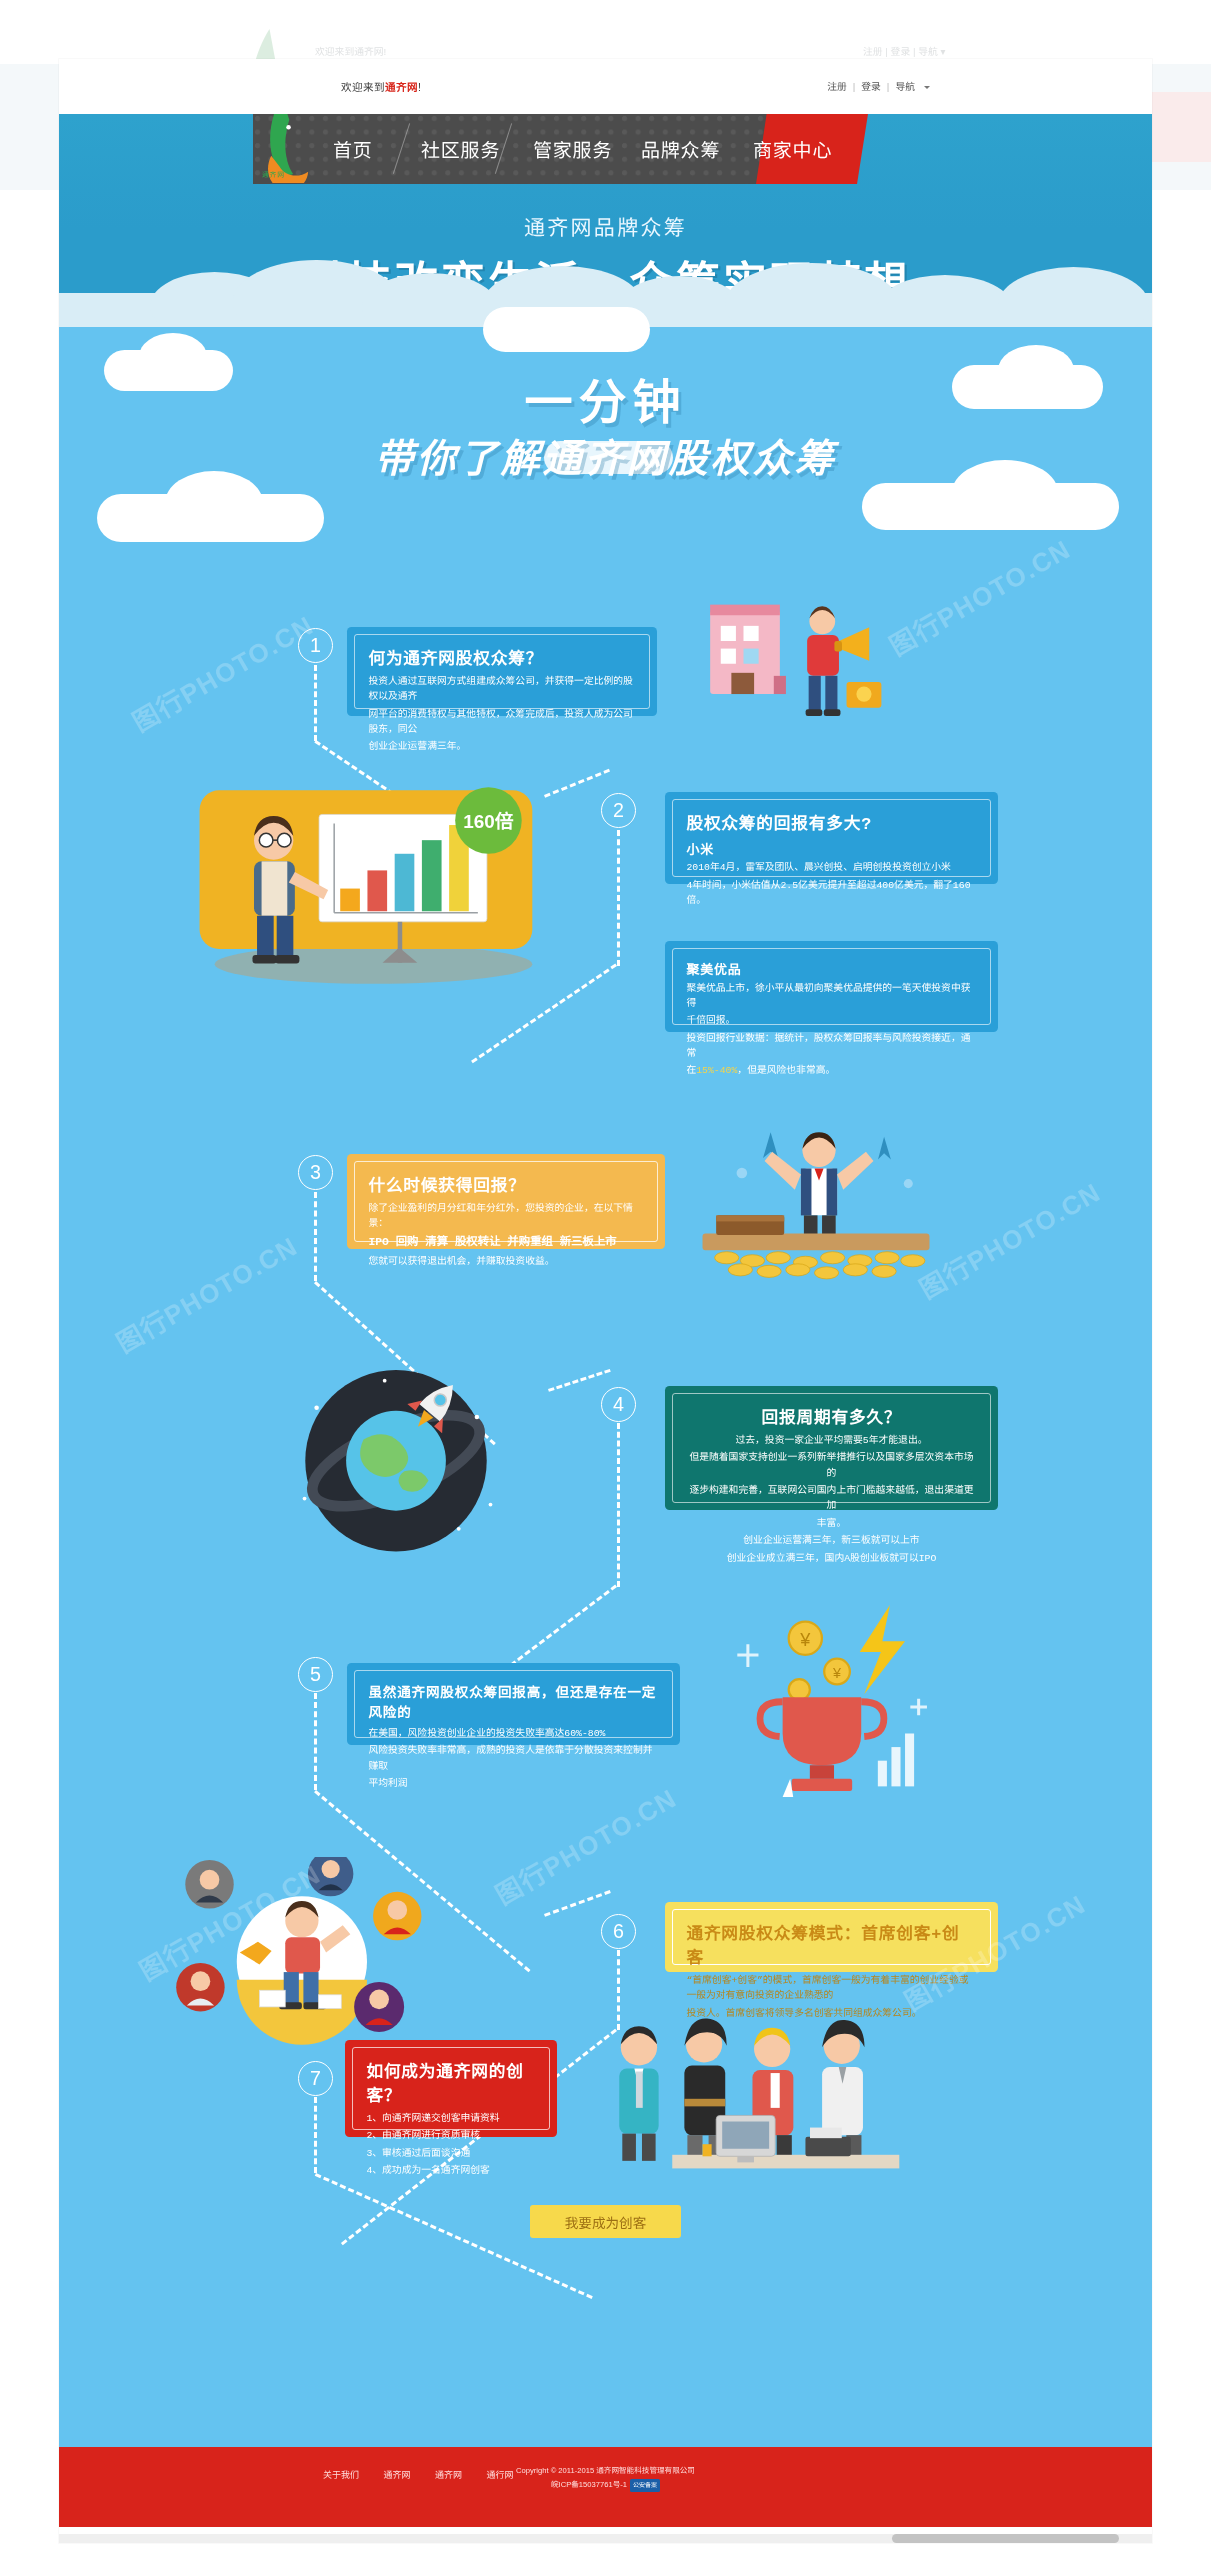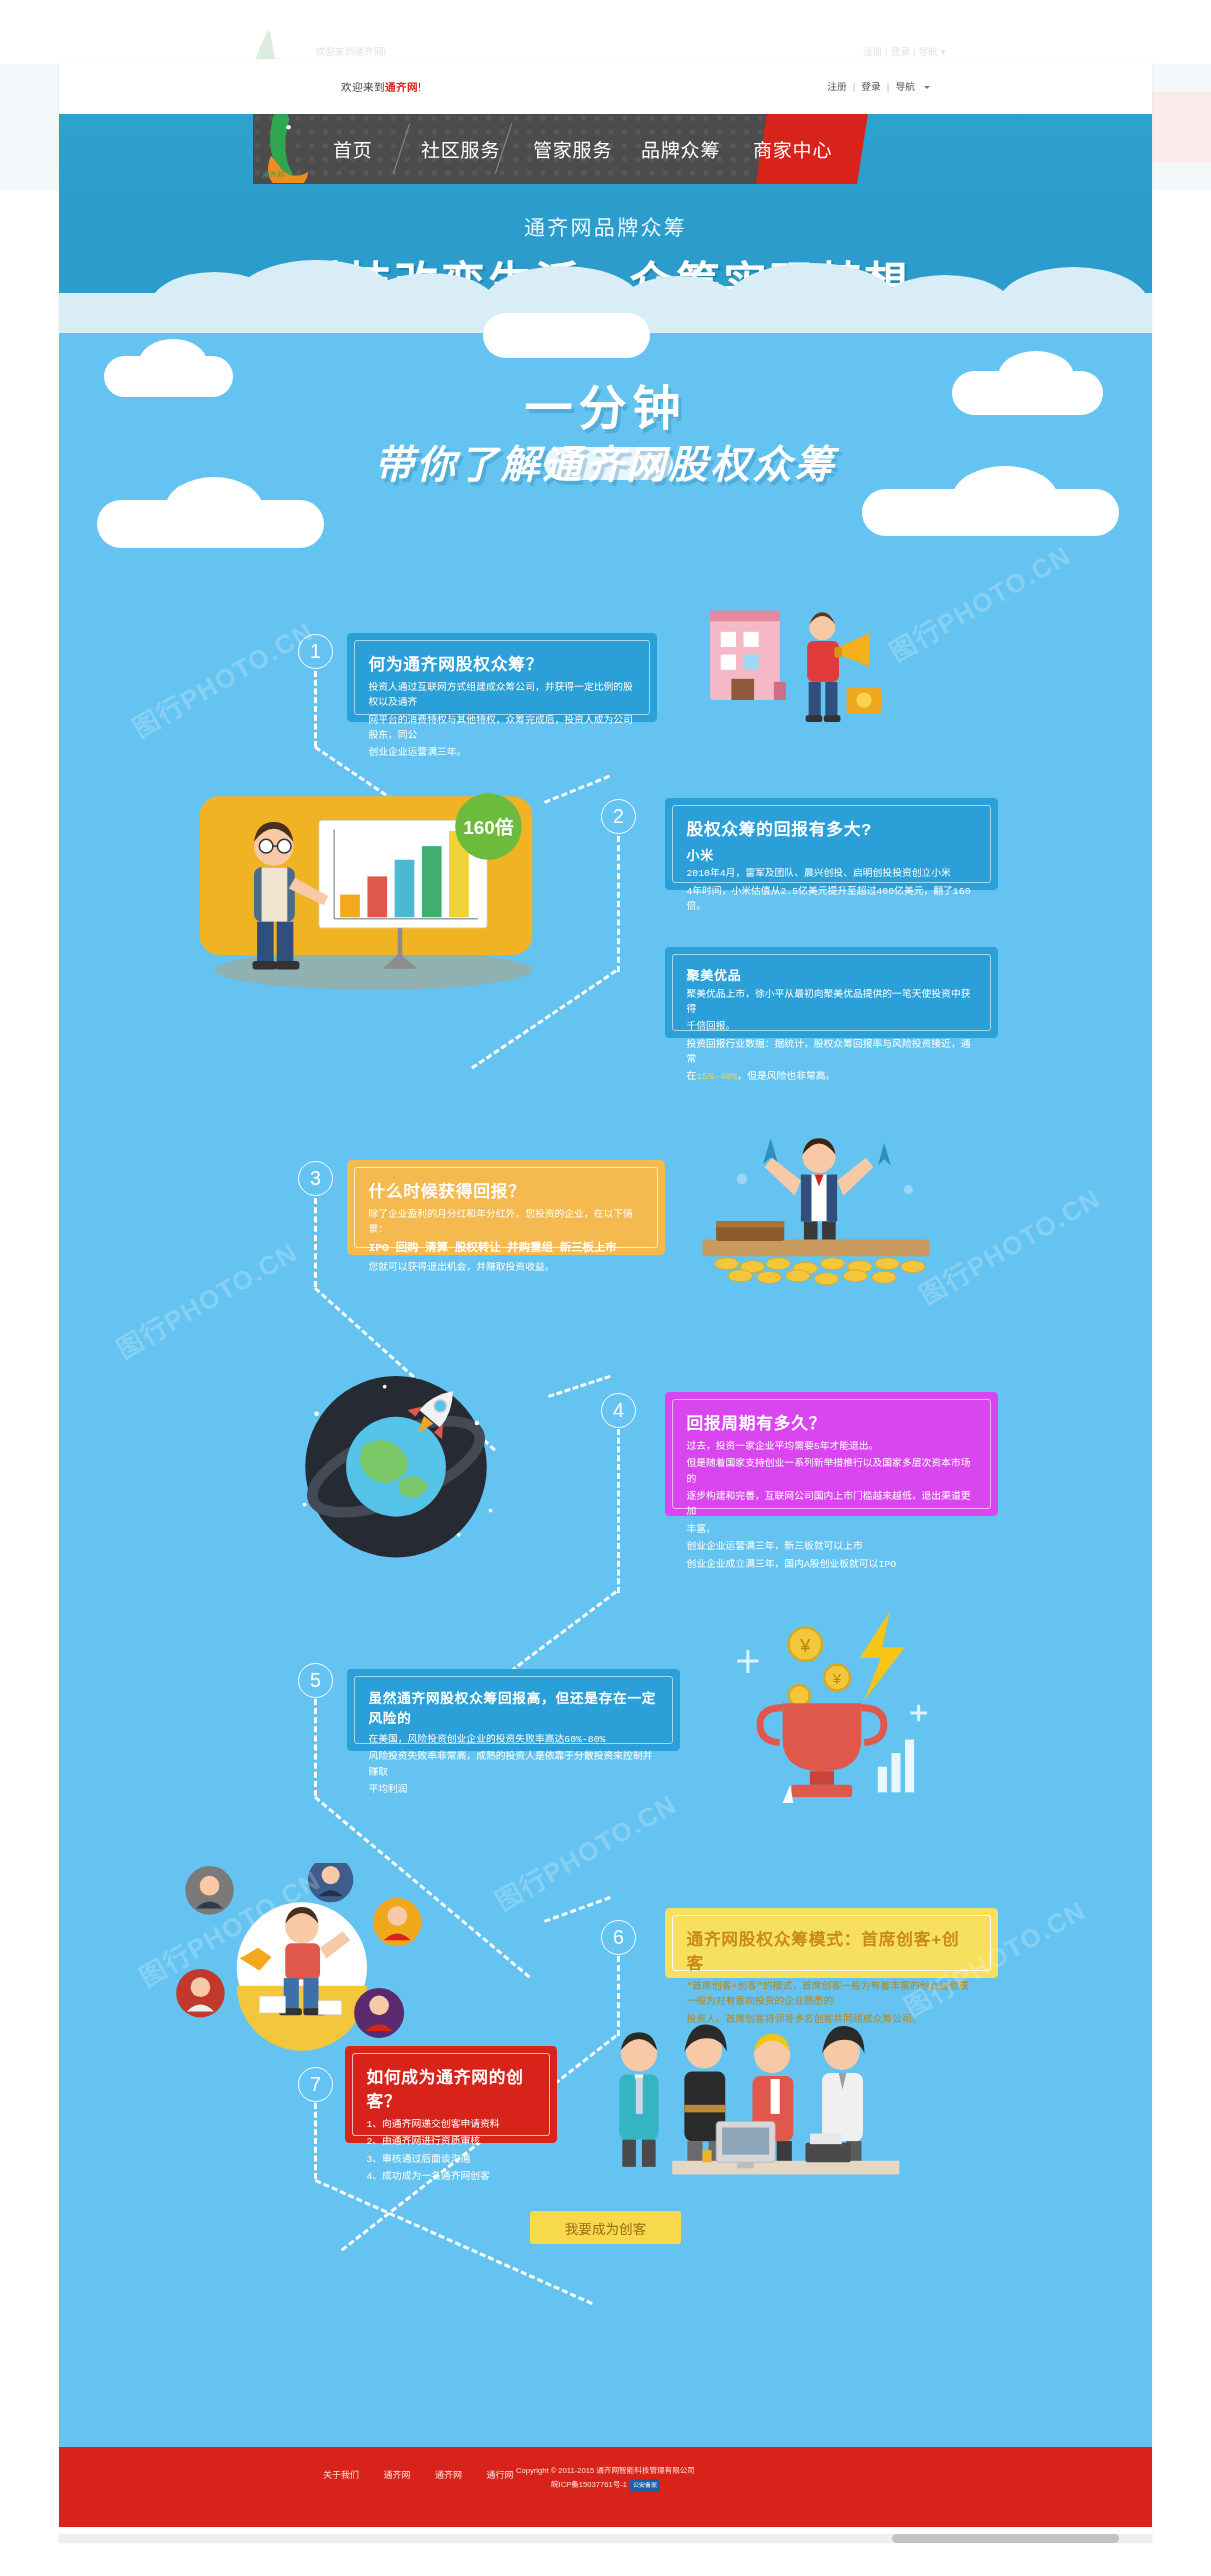--- a/index.html
+++ b/index.html
@@ -57,21 +57,21 @@
 
   
   .cloudband{position:absolute;left:0;top:179px;width:1093px;height:48px;background:#d9edf6;}
   .cloudband .c{position:absolute;background:#d9edf6;border-radius:50%;}
   .goldline{position:absolute;left:0;top:226px;width:1093px;height:3px;background:#d8aa4b;}
   .tabbar{position:absolute;left:0;top:229px;width:1093px;height:29px;background:#f0f0ee;}
   .tab{position:absolute;top:0;height:29px;line-height:29px;font-size:10.6px;color:#4a4a4a;padding:0 19.7px;text-decoration:none;}
   .tab.active{background:#ffffff;color:#333;}
 
   
-  .sky{position:absolute;left:0;top:274px;width:1093px;height:2131px;background:#64c3f0;}
+  .sky{position:absolute;left:0;top:268px;width:1093px;height:2131px;background:#64c3f0;}
   .cloud{position:absolute;background:#ffffff;border-radius:45px;}
   .cloud:before,.cloud:after{content:"";position:absolute;background:#ffffff;border-radius:50%;}
 
   .title1{position:absolute;left:0;top:36px;width:1093px;text-align:center;
      font-size:48px;font-weight:bold;color:#fff;letter-spacing:6px;
      text-shadow:3px 3.8px 0 rgba(40,120,165,.30);}
   .title2{position:absolute;left:0;top:100px;width:1093px;text-align:center;
      font-size:39px;font-weight:bold;color:#fff;letter-spacing:3px;font-style:italic;
      text-shadow:3px 3.8px 0 rgba(40,120,165,.30);}
 
@@ -84,21 +84,21 @@
   
   .card{position:absolute;border-radius:4.5px;box-sizing:border-box;padding:6.8px;font-family:Liberation Mono, monospace;}
   .card .inner{border:0.8px solid rgba(255,255,255,.6);border-radius:3px;padding:10.6px 13.6px;height:100%;box-sizing:border-box;}
   .card h3{margin:0 0 4.5px 0;font-size:16.7px;font-weight:bold;letter-spacing:0.8px;}
   .card p{margin:0 0 2.3px 0;font-size:9.8px;line-height:1.55;}
   .c-blue{background:#2a9fd8;color:#fff;}
   .c-blue h3,.c-blue p{color:#ffffff;}
   .c-yellow{background:#f4b94f;color:#fff;}
   .c-yellow .inner{border-color:rgba(255,255,255,.75);}
   .c-yellow h3,.c-yellow p{color:#ffffff;}
-  .c-teal{background:#d946ef;}
+  .c-teal{background:#0f766e;text-align:center;}
   .c-teal .inner{border-color:rgba(255,255,255,.6);}
   .c-teal h3,.c-teal p{color:#ffffff;}
   .c-gold{background:#f6e05e;}
   .c-gold .inner{border-color:#ffffff;}
   .c-gold h3{color:#c98a16;}
   .c-gold p{color:#b5861f;}
   .c-red{background:#d8231b;}
   .c-red .inner{border-color:rgba(255,255,255,.7);}
   .c-red h3,.c-red p{color:#ffffff;}
   .hl{color:#f4d44a;}

